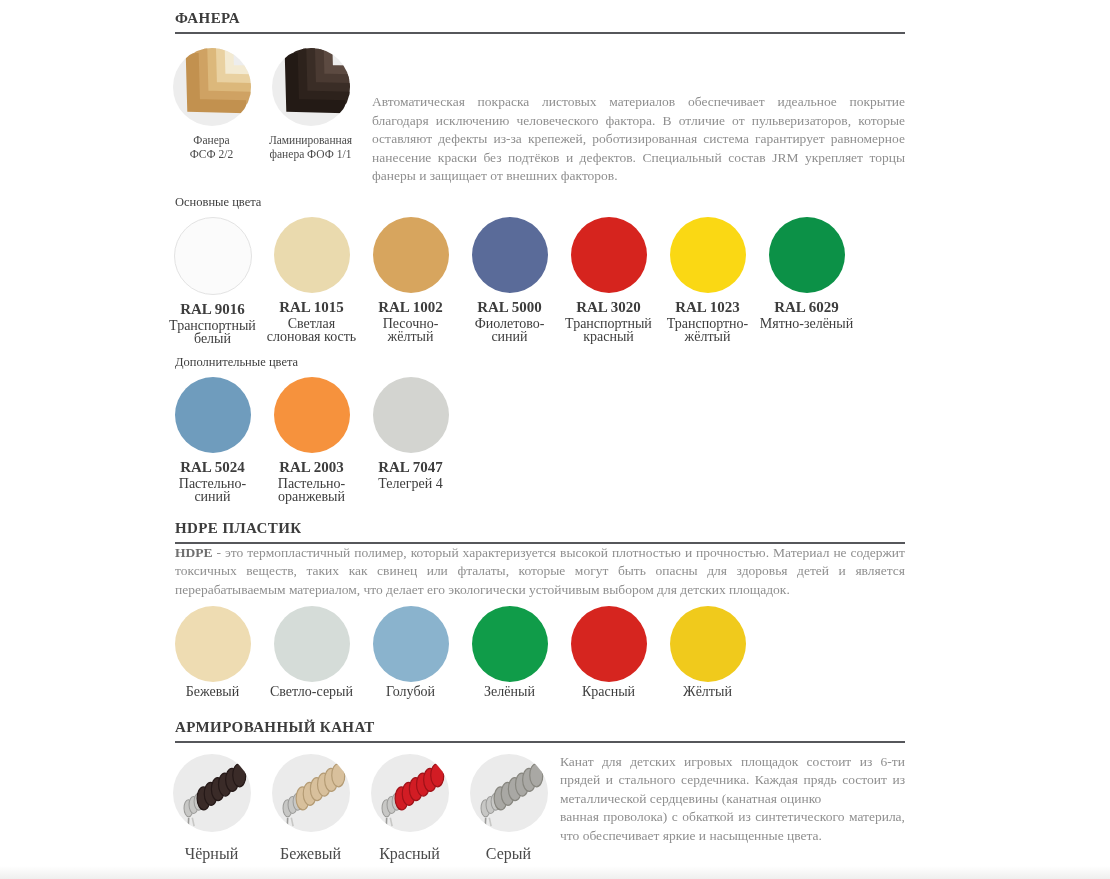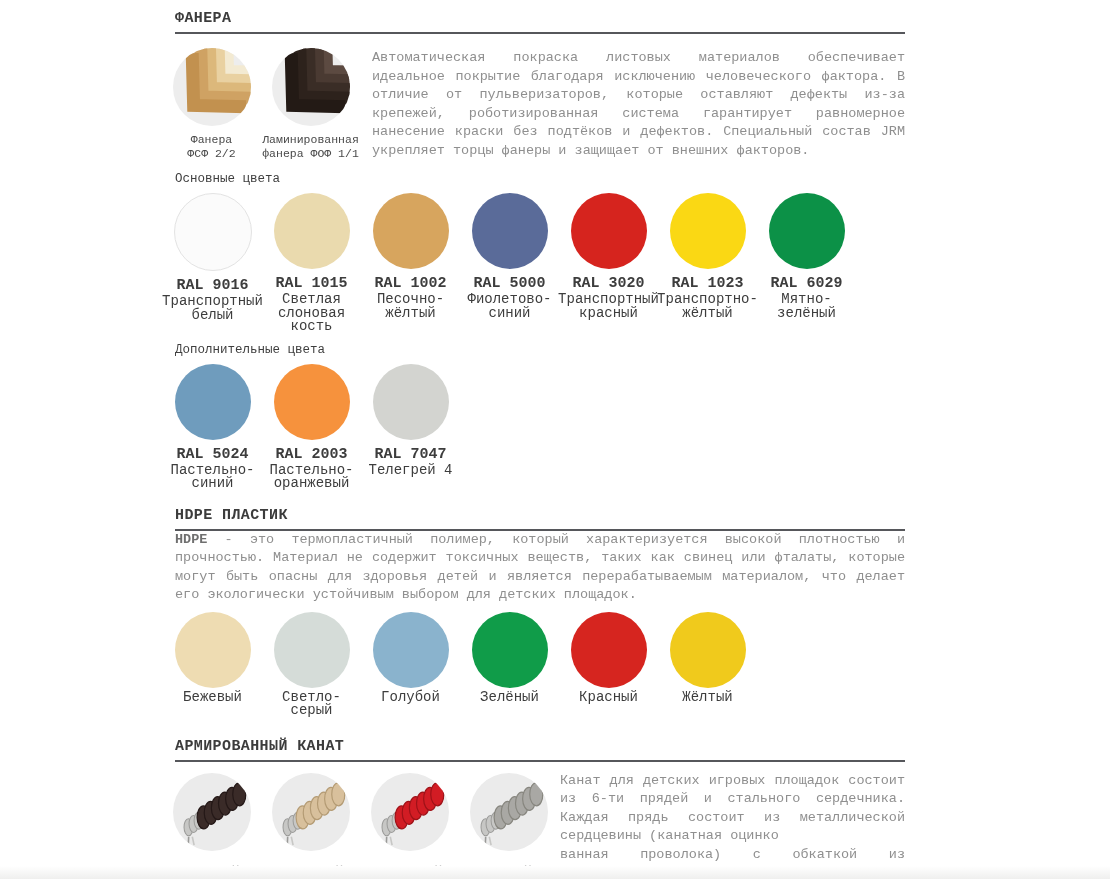--- a/index.html
+++ b/index.html
@@ -1,34 +1,34 @@
 <!DOCTYPE html>
 <html><head>
 <meta charset="utf-8">
 <style>
   html,body{margin:0;padding:0;background:#fff;}
   .page{
     position:relative; width:1110px; height:879px; overflow:hidden;
-    background:#ffffff; font-family:Liberation Mono, monospace; color:#3d3d3d;
+    background:#ffffff; font-family:Liberation Serif, serif; color:#3d3d3d;
     box-sizing:border-box; padding:9px 0 0 175px;
   }
   .content{width:730px;}
   h2.sec-title{margin:0; font-size:15px; font-weight:700; color:#3c3c3c; letter-spacing:.4px; line-height:19px;}
   .rule{border:none; border-top:2px solid #56575b; margin:4px 0 0 0; width:730px;}
 
   .para{margin:0; font-size:13.5px; line-height:18.5px; color:#8f8f8f; text-align:justify;}
   .lead{font-weight:700; color:#6f6f6f;}
 
   
   .ply-row{display:flex; margin-top:13px; min-height:116px;}
   .samples{display:flex; width:198px; margin-left:-13px; flex-shrink:0;}
   .sample{width:100px; margin:0; text-align:center;}
   .sample-img svg{display:block; margin:0 auto;}
   .sample-label{font-size:11.5px; line-height:14px; color:#4a4a4a; margin-top:6px; white-space:pre-line;}
-  .desc{width:533px; margin-left:12px; padding-top:2px;}
+  .desc{width:533px; margin-left:12px; padding-top:2px;margin-top:44px;}
 
   .subhead{font-size:12.5px; color:#3e3e3e; margin-top:9px;}
 
   .swatch-row{display:flex; margin-left:-12px; margin-top:7px;}
   .swatch{width:99px; display:flex; flex-direction:column; align-items:center;}
   .dot{width:76px; height:76px; border-radius:50%; display:block;}
   .code{font-size:15px; font-weight:700; color:#3d3d3d; margin-top:8px; line-height:13px;}
   .cname{font-size:14px; color:#3d3d3d; margin-top:3px; line-height:13.5px; text-align:center; white-space:pre-line;}
 
   .hdpe-sec{margin-top:15px;}

